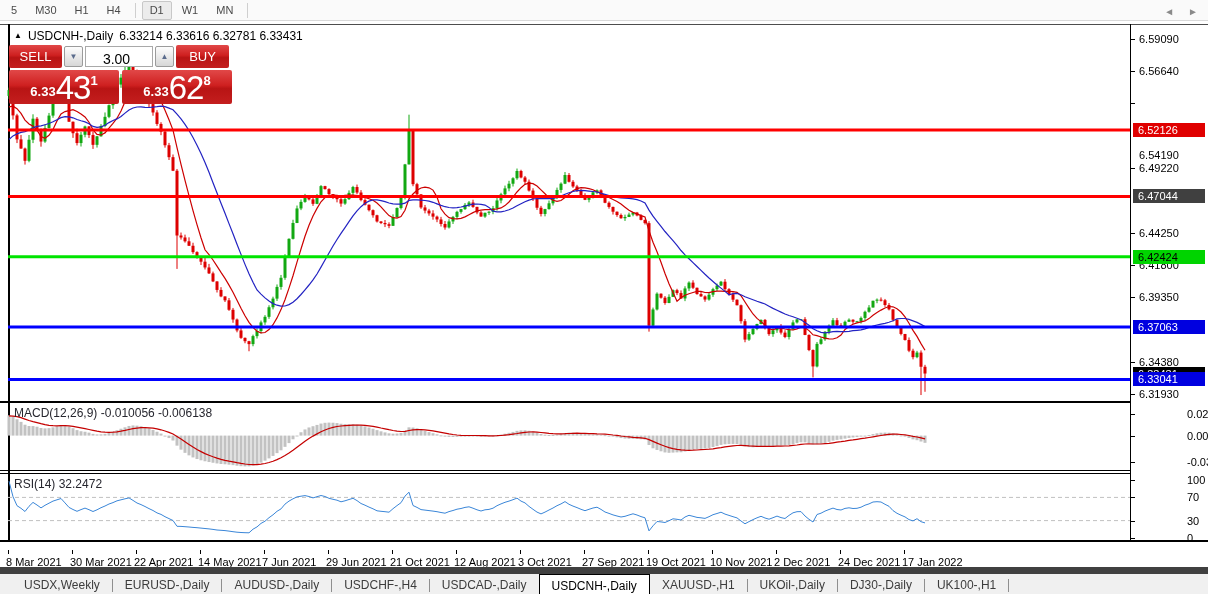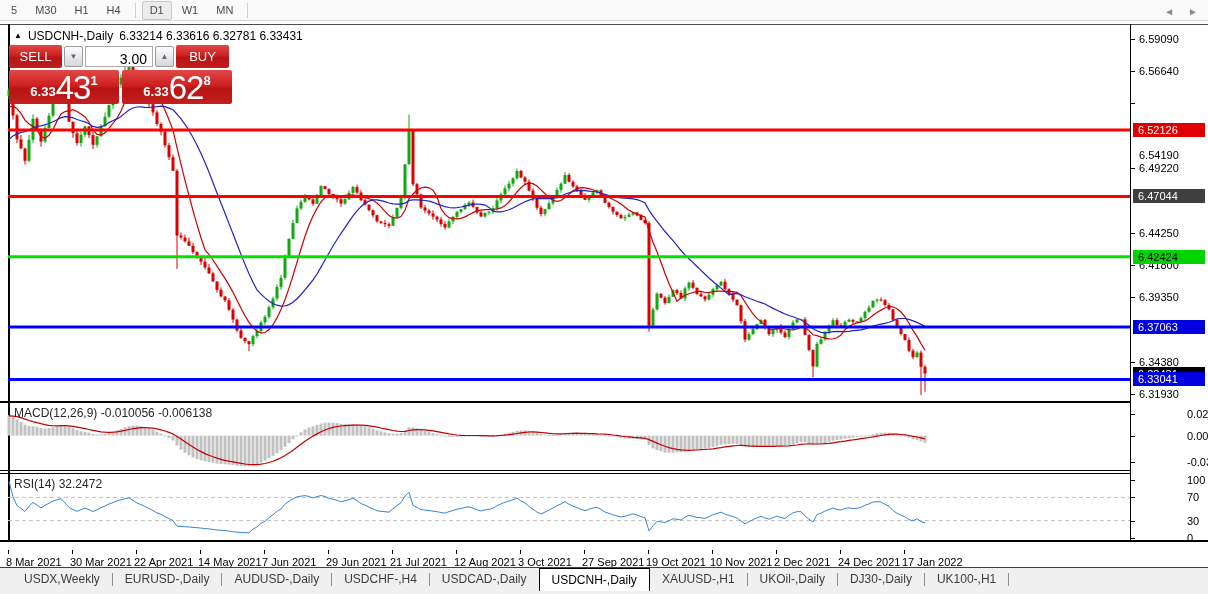--- a/index.html
+++ b/index.html
@@ -32,21 +32,21 @@
   
   #trade-panel{position:absolute;left:9px;top:45px;width:224px;height:60px;z-index:30;}
   .tp-row1{display:flex;height:23px;gap:2px;}
   .red-btn{background:linear-gradient(180deg,#e14848 0%,#cf2020 45%,#b81414 55%,#c41e1e 100%);
     color:#fff;font-size:13px;display:flex;align-items:center;justify-content:center;border-radius:2px;}
   #sell-button,#buy-button{width:53px;height:23px;}
   .spin-btn{width:19px;height:21px;margin-top:1px;background:linear-gradient(180deg,#fdfdfd,#d7d7d7);
     border:1px solid #9b9b9b;border-radius:2px;display:flex;align-items:center;justify-content:center;
     font-size:8px;color:#5a6b8c;}
   #volume-input{width:68px;height:21px;margin-top:1px;border:1px solid #a9a9a9;font-size:14px;
-    text-align:right;padding:5px 5px 0 0;color:#000;background:#fff;}
+    text-align:center;padding:5px 5px 0 0;color:#000;background:#fff;}
   .tp-row2{display:flex;gap:3px;margin-top:2px;}
   .big-quote{width:110px;height:34px;display:flex;align-items:center;justify-content:center;color:#fff;}
   .bq-base{font-size:13px;font-weight:bold;margin-top:9px;}
   .bq-main{font-size:33px;font-weight:400;line-height:33px;letter-spacing:-1px;}
   .bq-sup{font-size:13px;font-weight:bold;margin-bottom:13px;}
 
   
   .axis-tick-label{position:absolute;left:1139px;font-size:11px;color:#000;white-space:nowrap;}
   .axis-tick-mark{position:absolute;left:1130px;width:5px;height:1px;background:#000;}
   .level-label{position:absolute;left:1133px;width:72px;height:14px;font-size:11px;line-height:14px;
@@ -56,21 +56,21 @@
   
   .ind-label{position:absolute;left:14px;font-size:12px;color:#26262e;z-index:6;white-space:nowrap;}
 
   
   #date-axis{position:absolute;left:0;top:542px;width:1208px;height:25px;background:#fff;margin-top:8px;}
   .date-tick{position:absolute;top:0;width:1px;height:4px;background:#000;}
   .date-label{position:absolute;top:6px;font-size:11px;color:#000;white-space:nowrap;}
 
   
   #tab-bar{position:absolute;left:0;top:567px;width:1208px;height:27px;background:#f0f0f0;
-    border-top:1px solid #404040;display:flex;align-items:flex-start;padding-left:12px;}
+    border-top:7px solid #404040;display:flex;align-items:flex-start;padding-left:12px;}
   .tab{font-size:12px;color:#3c3c3c;padding:3px 12px 4px 12px;margin-top:1px;white-space:nowrap;cursor:default;}
   .tab.active{background:#fff;border:1px solid #000;border-bottom:none;color:#000;margin-top:0;padding-top:4px;}
   .tab-sep{width:1px;height:13px;background:#8f8f8f;margin-top:5px;}
   #tab-nav{position:absolute;right:10px;top:6px;display:flex;gap:14px;color:#8a8a8a;font-size:10px;}
 </style>
 </head>
 <body>
 
 <div id="app">
 
@@ -891,21 +891,21 @@
       <div class="date-label" style="left: 70px;">30 Mar 2021</div>
       <div class="date-tick" style="left: 136px;"></div>
       <div class="date-label" style="left: 134px;">22 Apr 2021</div>
       <div class="date-tick" style="left: 200px;"></div>
       <div class="date-label" style="left: 198px;">14 May 2021</div>
       <div class="date-tick" style="left: 264px;"></div>
       <div class="date-label" style="left: 262px;">7 Jun 2021</div>
       <div class="date-tick" style="left: 328px;"></div>
       <div class="date-label" style="left: 326px;">29 Jun 2021</div>
       <div class="date-tick" style="left: 392px;"></div>
-      <div class="date-label" style="left: 390px;">21 Jul 2021</div>
+      <div class="date-label" style="left: 390px;">21 Oct 2021</div>
       <div class="date-tick" style="left: 456px;"></div>
       <div class="date-label" style="left: 454px;">12 Aug 2021</div>
       <div class="date-tick" style="left: 520px;"></div>
       <div class="date-label" style="left: 518px;">3 Oct 2021</div>
       <div class="date-tick" style="left: 584px;"></div>
       <div class="date-label" style="left: 582px;">27 Sep 2021</div>
       <div class="date-tick" style="left: 648px;"></div>
       <div class="date-label" style="left: 646px;">19 Oct 2021</div>
       <div class="date-tick" style="left: 712px;"></div>
       <div class="date-label" style="left: 710px;">10 Nov 2021</div>

